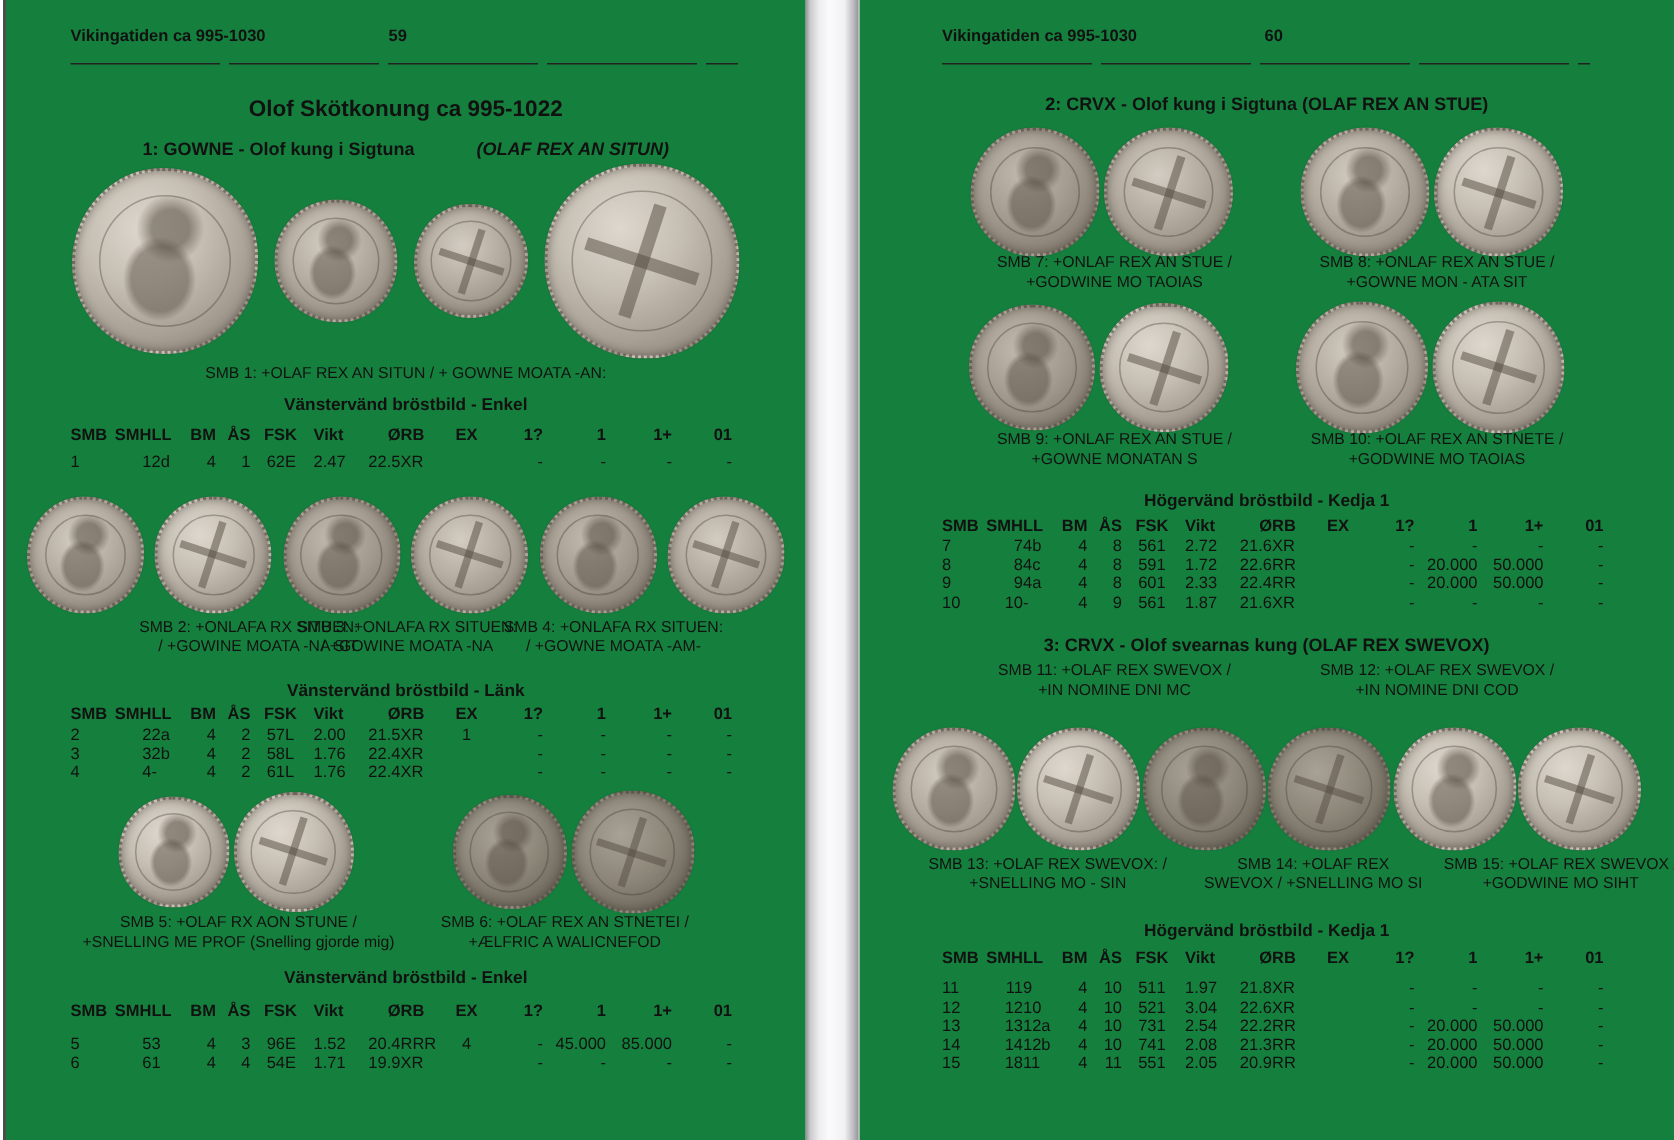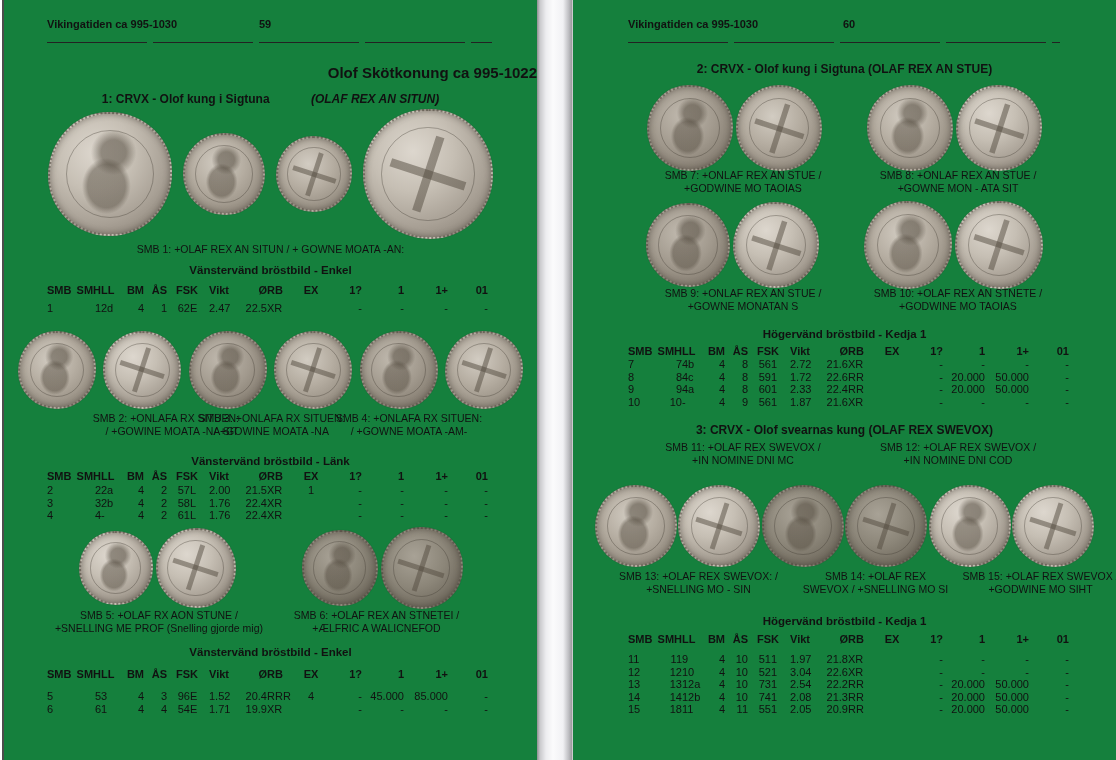--- a/index.html
+++ b/index.html
@@ -70,23 +70,23 @@
 <div class="spine-left"></div>
 <div class="gutter"></div>
 
 <div class="page" id="page-left">
   <div class="running" style="left:43px; width:445px;">
     <span>Vikingatiden ca 995-1030</span>
     <span class="pagenum" style="left:212px;">59</span>
   </div>
   <div class="rule" style="left:43px; width:445px;"></div>
 
-  <div class="main-title" style="top:64px;text-align:right;">Olof Skötkonung ca 995-1022</div>
+  <div class="main-title" style="top:64px;">Olof Skötkonung ca 995-1022</div>
   <div class="sec-title" style="top:92px;">
-    <span>1: CRVX - Olof kung i Sigtuna</span>
+    <span>1: GOWNE - Olof kung i Sigtuna</span>
     <span class="it">(OLAF REX AN SITUN)</span>
   </div>
 
   <div class="coinrow center" style="top:106px; left:0; width:533px; height:136px; column-gap:11px;">
     <div class="coin obv tone-a flan1" style="width:124px;height:124px;"></div>
     <div class="coin obv tone-b flan2" style="width:82px;height:82px;"></div>
     <div class="coin rev tone-b flan1" style="width:76px;height:76px;"></div>
     <div class="coin rev tone-a flan2" style="width:130px;height:130px;"></div>
   </div>
 

